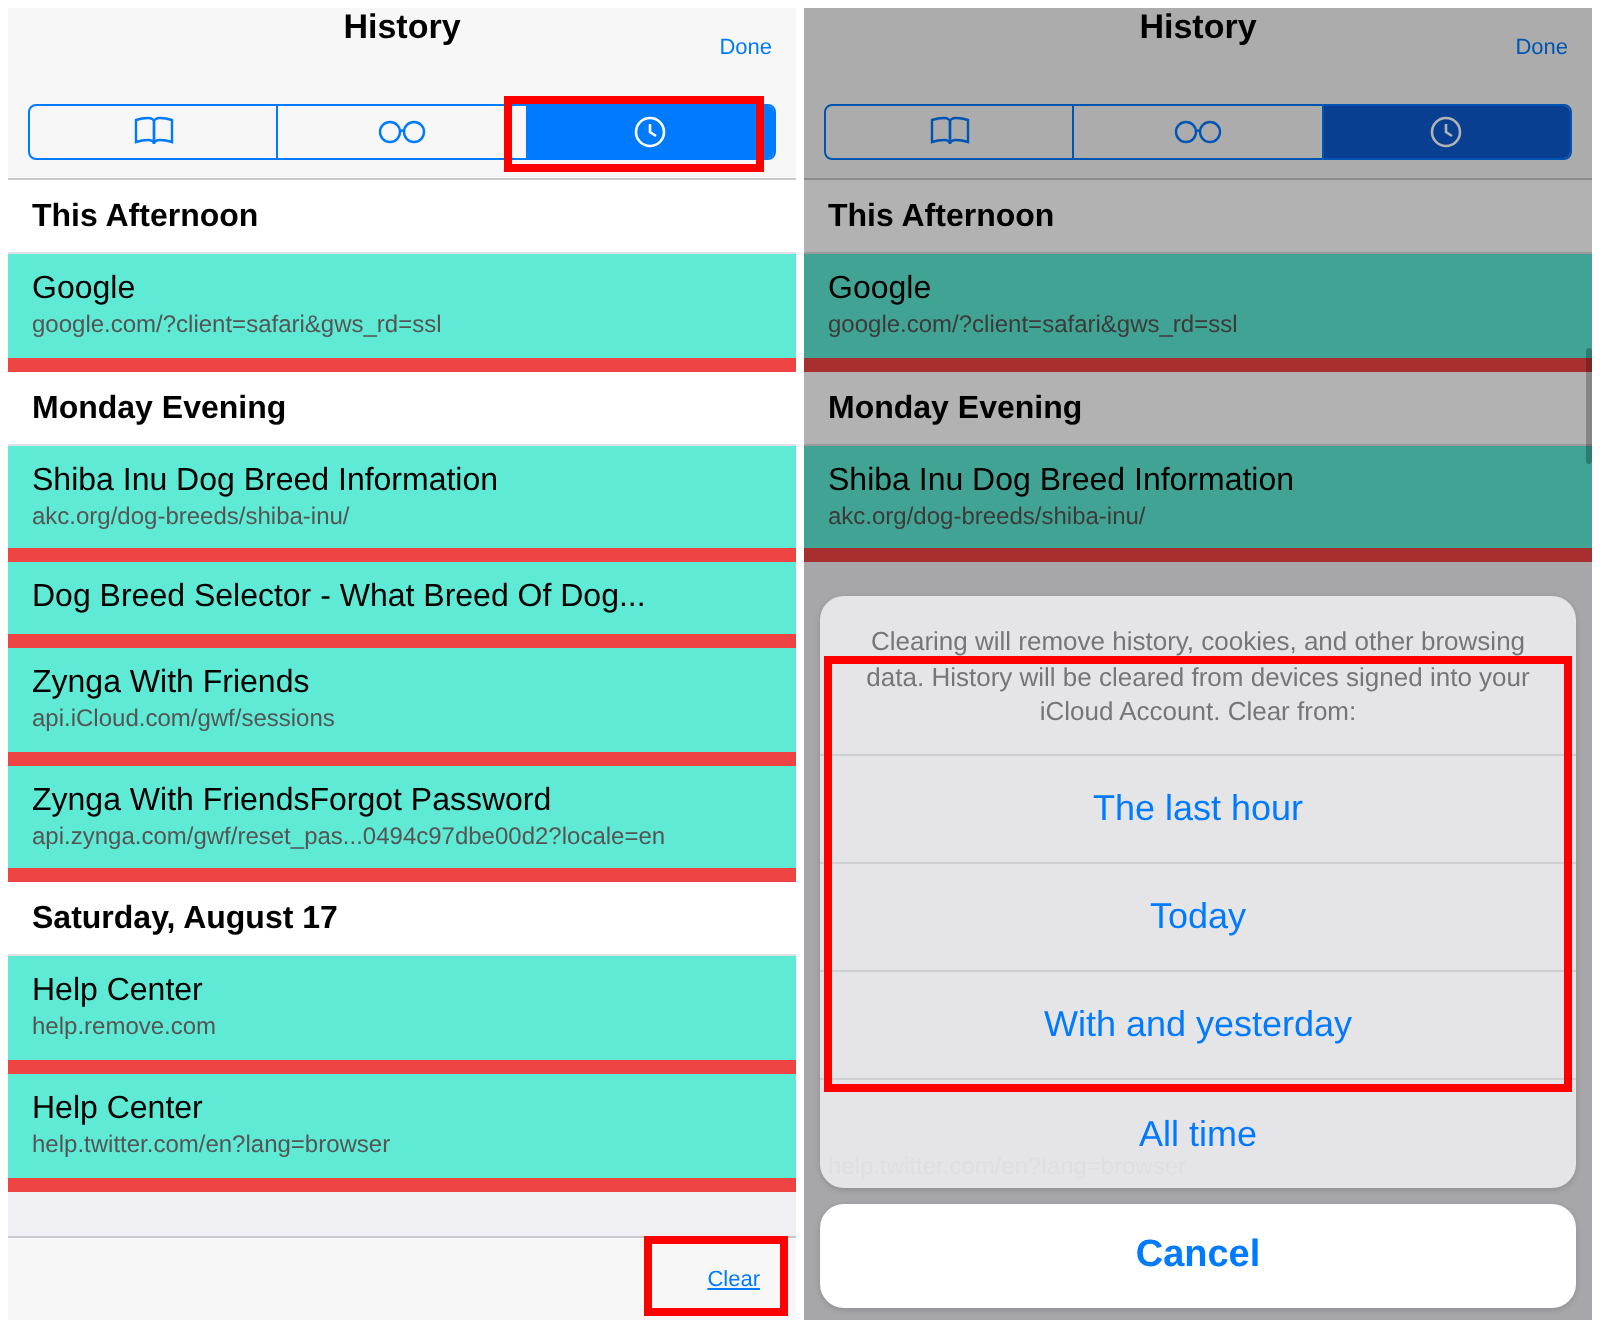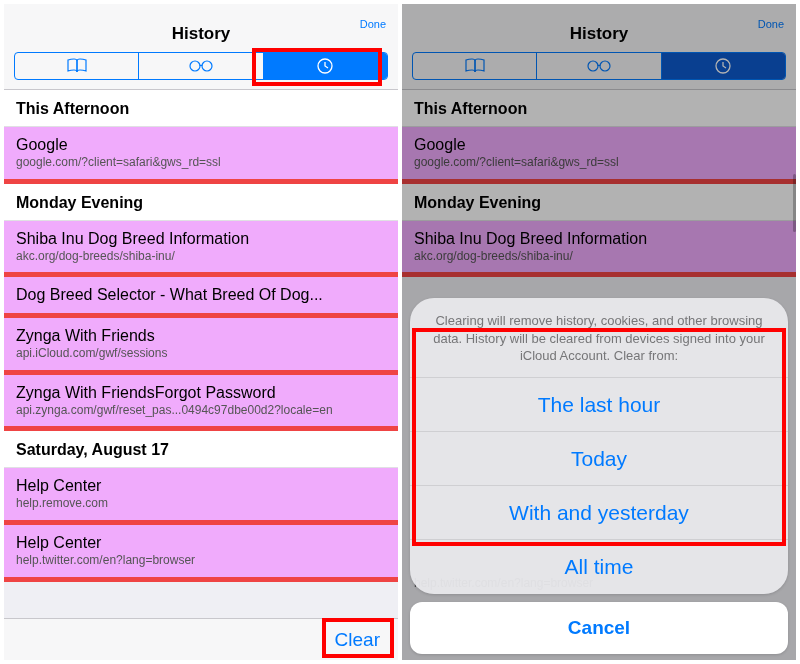--- a/index.html
+++ b/index.html
@@ -22,21 +22,21 @@
     height: 100%;
     background: #efeff4;
     position: relative;
     overflow: hidden;
     border-right: 4px solid #fff;
   }
   .pane:last-child { border-right: none; }
   .header {
     height: 40px;
     display: flex;
-    align-items: flex-end;
+    align-items: flex-start;
     justify-content: center;
     background: #f7f7f8;
     position: relative;
   }
   .header-title {
     font-size: 17px;
     font-weight: 600;
     color: #000;
   }
   .done-btn {
@@ -91,22 +91,22 @@
   .section-head {
     font-size: 16px;
     font-weight: 700;
     color: #000;
     padding: 10px 12px 8px 12px;
     background: #fff;
     border-bottom: 1px solid #e0e0e3;
   }
   .item {
     padding: 8px 12px;
-    border-bottom: 5px solid #ef4444;
-    background: #f0abfc;
+    border-bottom: 7px solid #ef4444;
+    background: #5eead4;
   }
   .item-title {
     font-size: 16px;
     color: #000;
     line-height: 1.25;
     white-space: nowrap;
     overflow: hidden;
     text-overflow: ellipsis;
   }
   .item-url {
@@ -125,21 +125,22 @@
     height: 42px;
     background: #f7f7f8e6;
     border-top: 1px solid #c8c7cc;
     display: flex;
     align-items: center;
     justify-content: flex-end;
     padding: 0 18px;
   }
   .clear-btn {
     color: #007aff;
-    font-size: 19px;
+    font-size: 11px;
+    text-decoration: underline;
   }
   .highlight-clear {
     position: absolute;
     border: 4px solid #f00;
     right: 4px;
     bottom: 2px;
     width: 72px;
     height: 40px;
     pointer-events: none;
   }
@@ -152,41 +153,41 @@
   }
   .sheet-wrap {
     position: absolute;
     left: 8px;
     right: 8px;
     bottom: 6px;
     z-index: 5;
   }
   .sheet {
     background: #e8e8ebf2;
-    border-radius: 24px;
+    border-radius: 12px;
     overflow: hidden;
     position: relative;
     box-shadow: 0 1px 3px rgba(0,0,0,0.15);
     margin-top: 40px;
   }
   .sheet-msg {
     font-size: 13px;
     color: #767678;
     text-align: center;
     padding: 14px 22px 12px 22px;
     line-height: 1.35;
     border-bottom: 1px solid #cfcfd2;
   }
   .sheet-opt {
     height: 54px;
     display: flex;
     align-items: center;
     justify-content: center;
     color: #007aff;
-    font-size: 21px;
+    font-size: 18px;
     border-bottom: 1px solid #cfcfd2;
     background: transparent;
   }
   .sheet-opt:last-child { border-bottom: none; }
   .sheet-cancel {
     margin-top: 8px;
     background: #fff;
     border-radius: 12px;
     height: 52px;
     display: flex;

